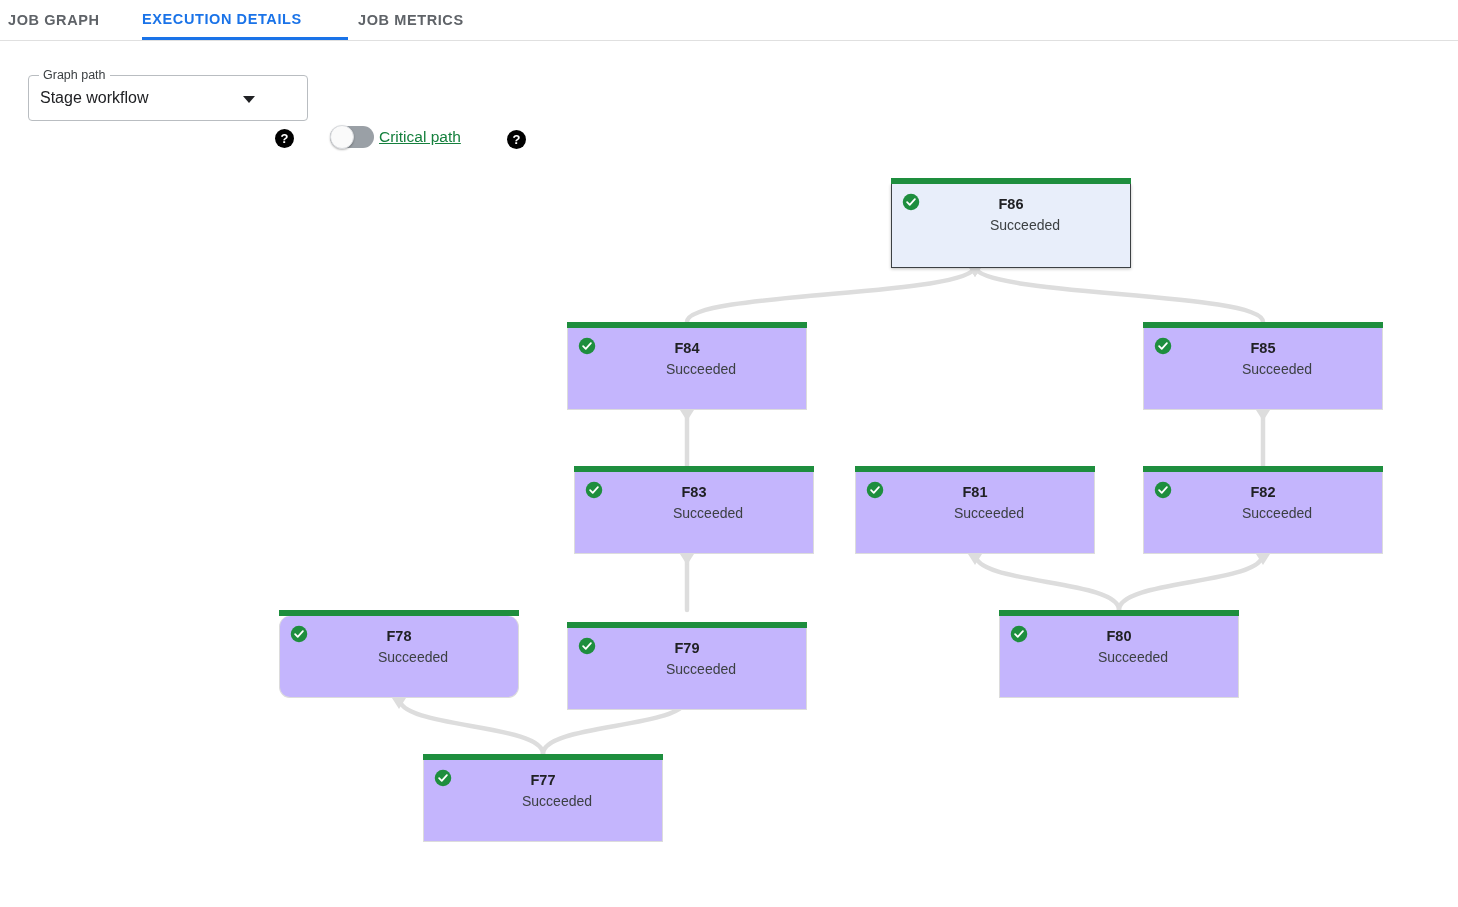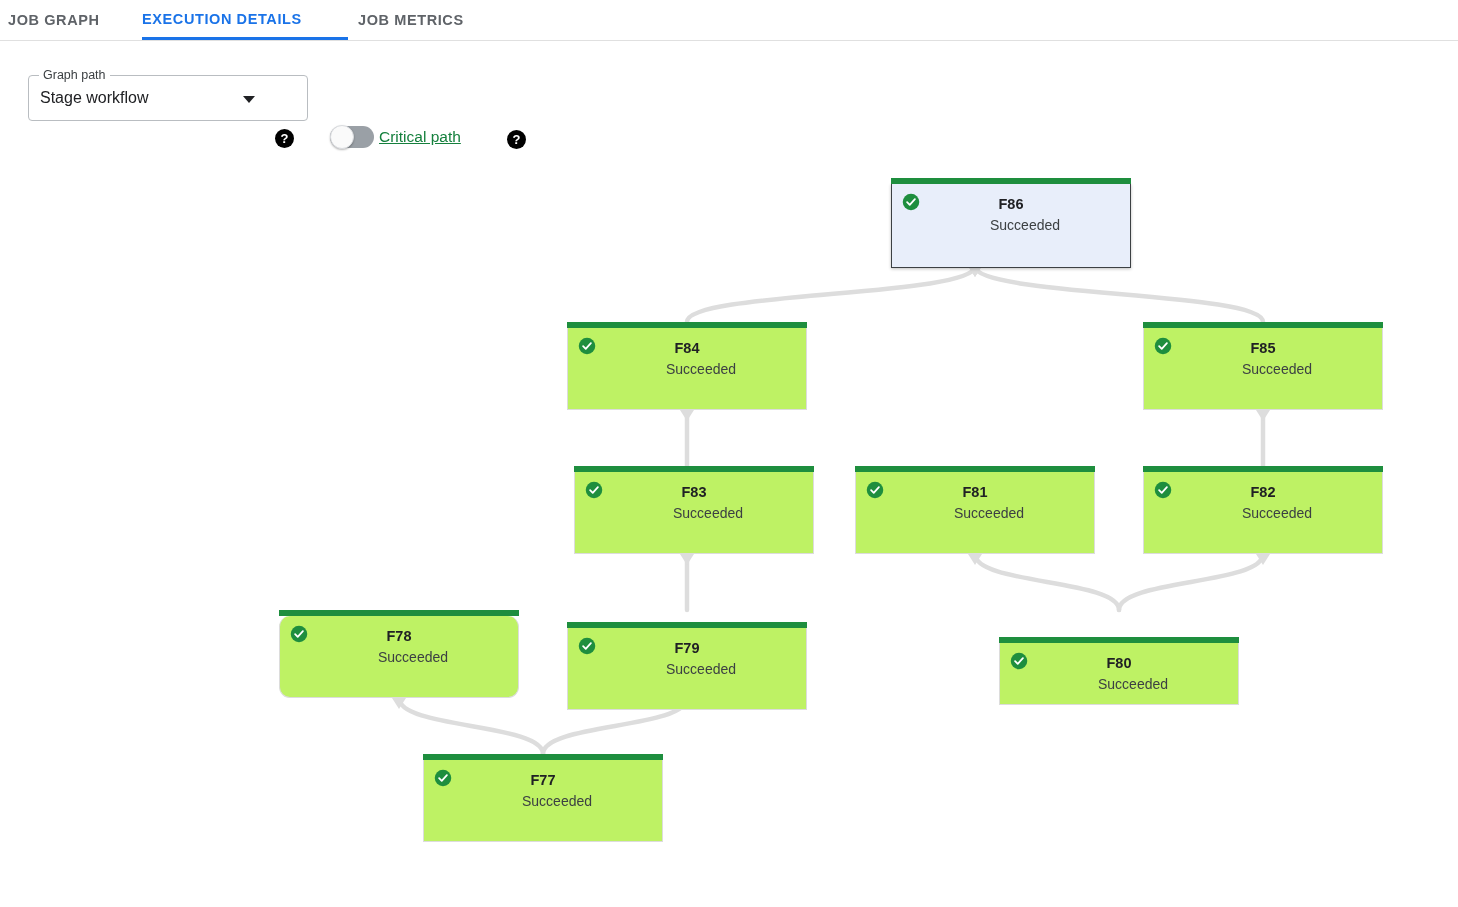--- a/index.html
+++ b/index.html
@@ -151,21 +151,21 @@
   }
   .edges {
     position: absolute;
     left: 0; top: 0;
     width: 1458px;
     height: 907px;
     pointer-events: none;
   }
   .node {
     position: absolute;
-    background: #bef264;
+    background: #c4b5fd;
     border: 1px solid #dcdcdc;
     border-top: none;
     box-sizing: border-box;
     cursor: pointer;
   }
   .node .topbar {
     position: absolute;
     left: -1px;
     top: -6px;
     right: -1px;
@@ -324,21 +324,21 @@
       </div>
       <div class="node" style="left: 567px; top: 628px; width: 240px; height: 82px;">
         <div class="topbar" style="background: rgb(30, 142, 62);"></div>
         <svg class="check" viewBox="0 0 24 24">
           <circle cx="12" cy="12" r="11" fill="#1e8e3e"></circle>
           <path d="M6.8 12.3 L10.3 15.7 L17.2 8.3" stroke="#ffffff" stroke-width="2.4" stroke-linecap="round" stroke-linejoin="round" fill="none"></path>
         </svg>
         <div class="title">F79</div>
         <div class="status">Succeeded</div>
       </div>
-      <div class="node" style="left: 999px; top: 616px; width: 240px; height: 62px; margin-top: 27px;">
+      <div class="node" style="left: 999px; top: 616px; width: 240px; height: 82px;">
         <div class="topbar" style="background: rgb(30, 142, 62);"></div>
         <svg class="check" viewBox="0 0 24 24">
           <circle cx="12" cy="12" r="11" fill="#1e8e3e"></circle>
           <path d="M6.8 12.3 L10.3 15.7 L17.2 8.3" stroke="#ffffff" stroke-width="2.4" stroke-linecap="round" stroke-linejoin="round" fill="none"></path>
         </svg>
         <div class="title">F80</div>
         <div class="status">Succeeded</div>
       </div>
       <div class="node" style="left: 423px; top: 760px; width: 240px; height: 82px;">
         <div class="topbar" style="background: rgb(30, 142, 62);"></div>

